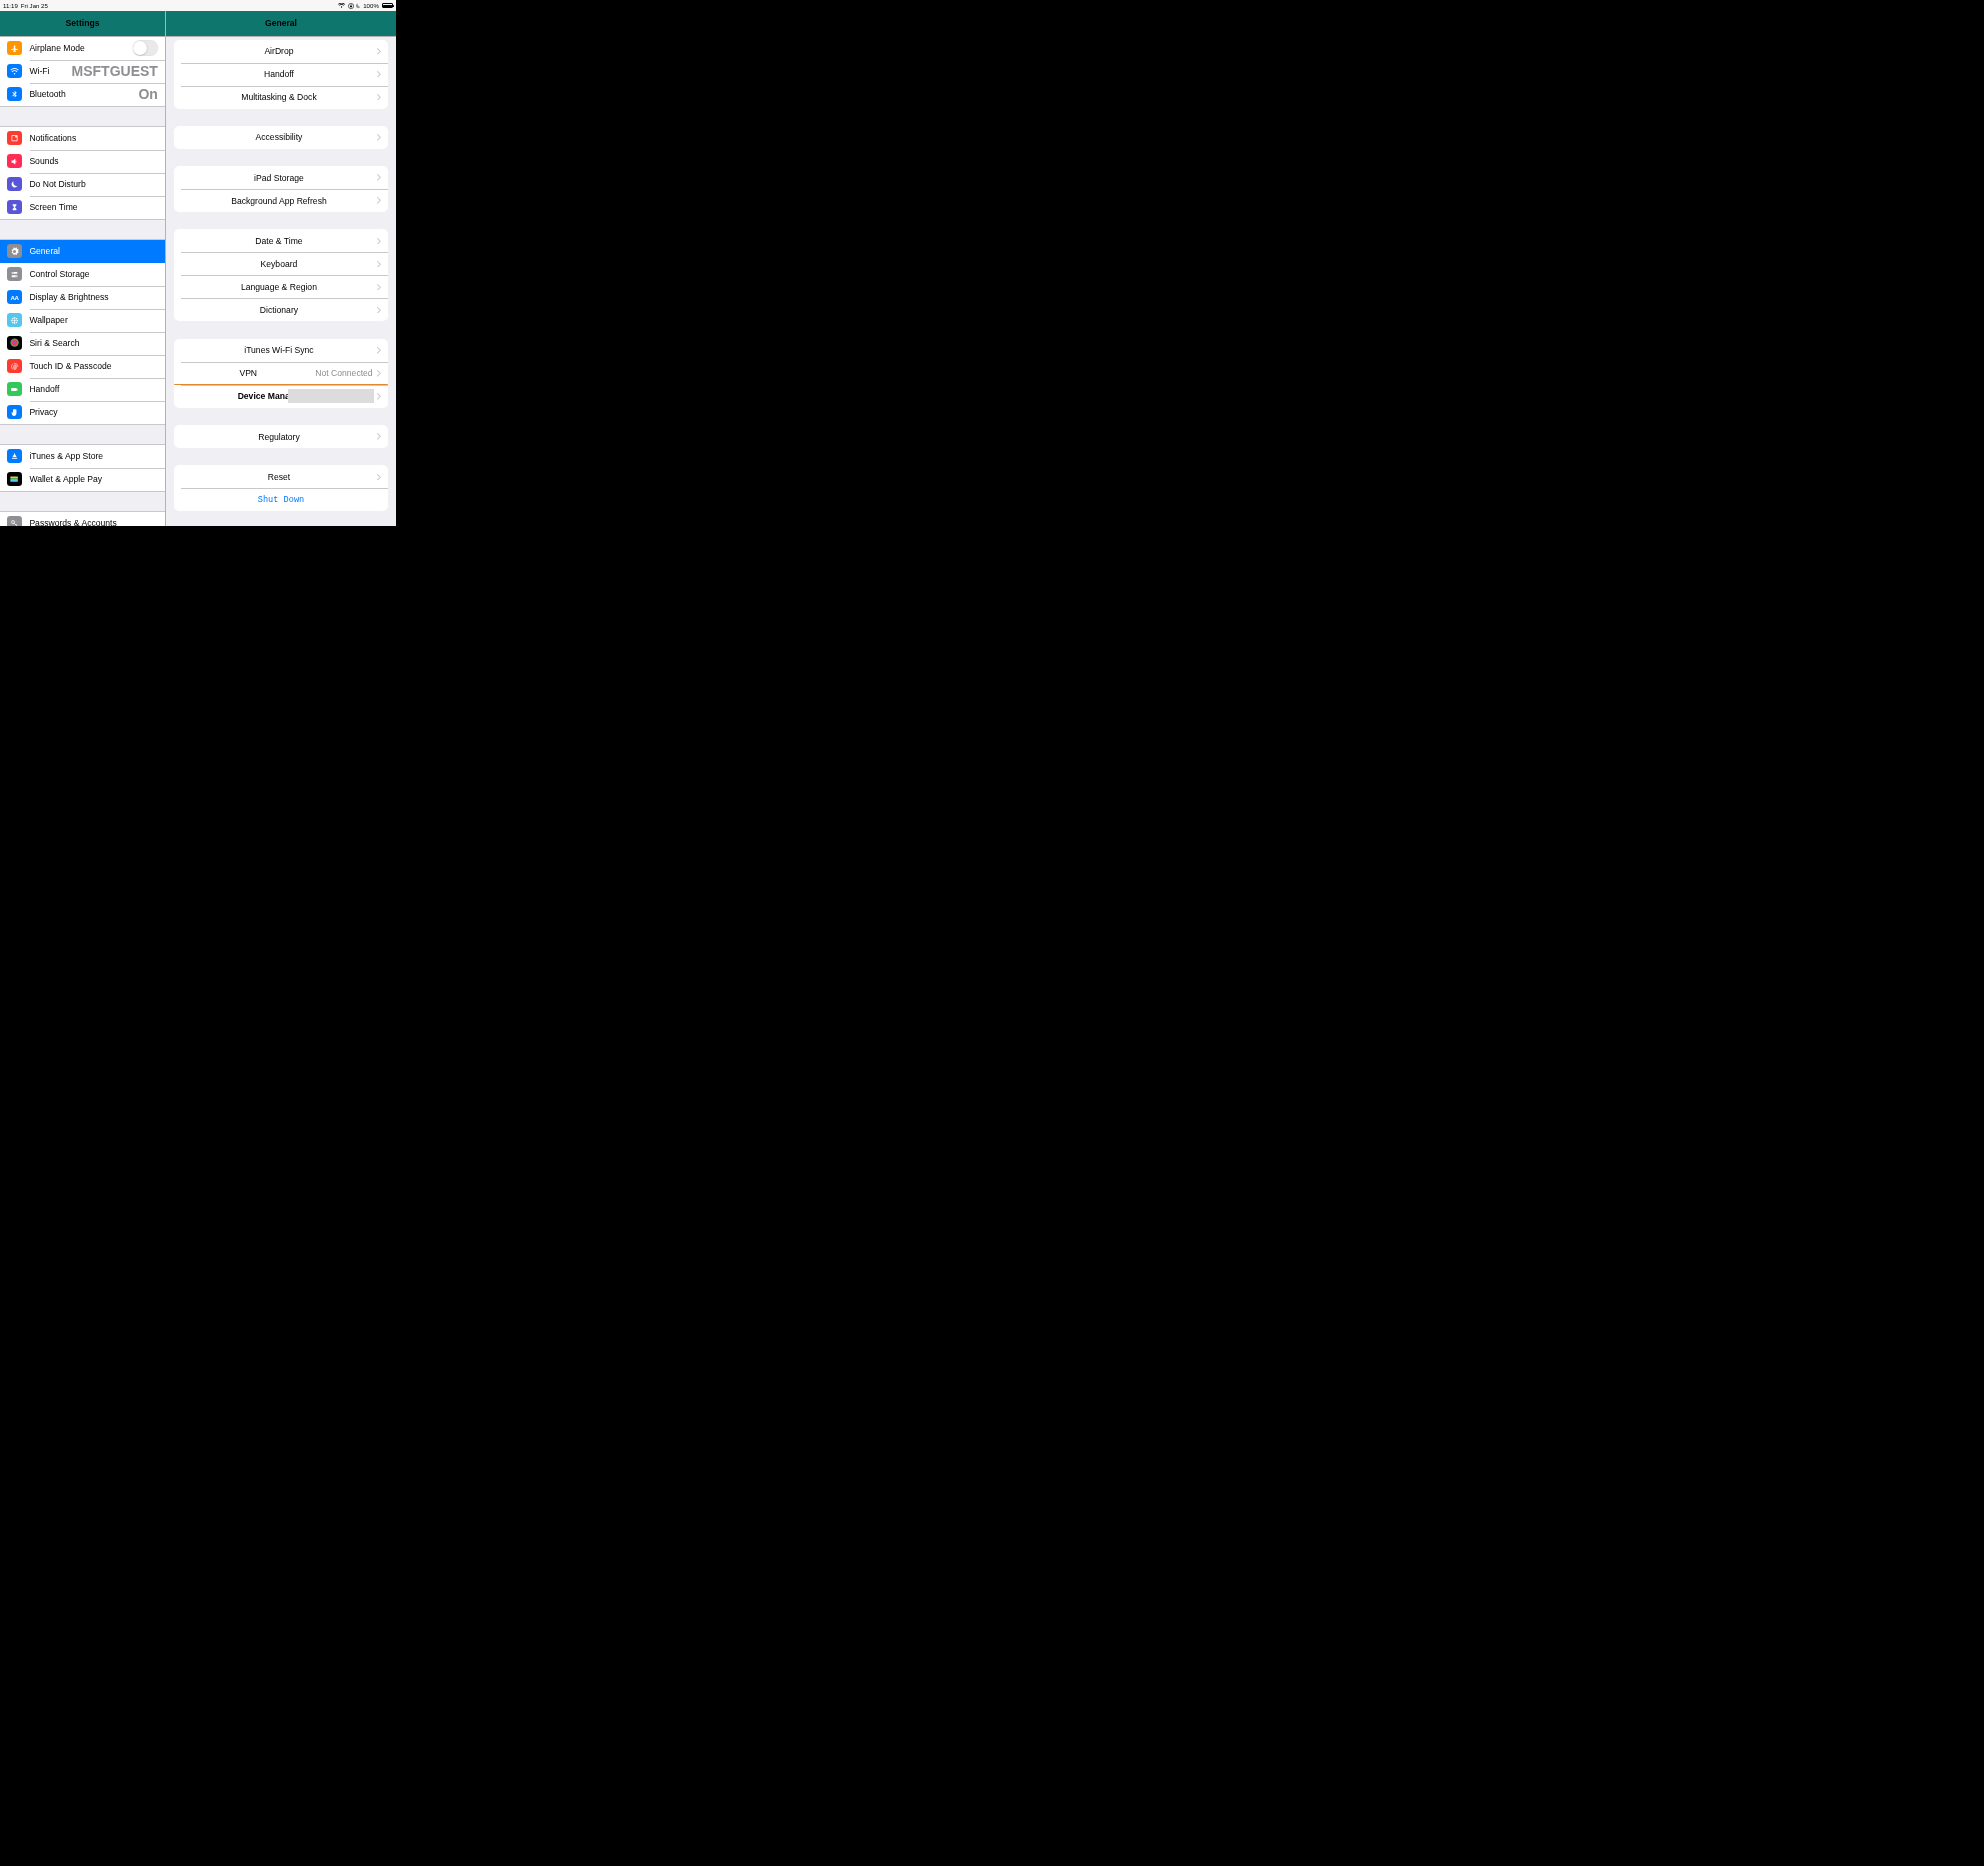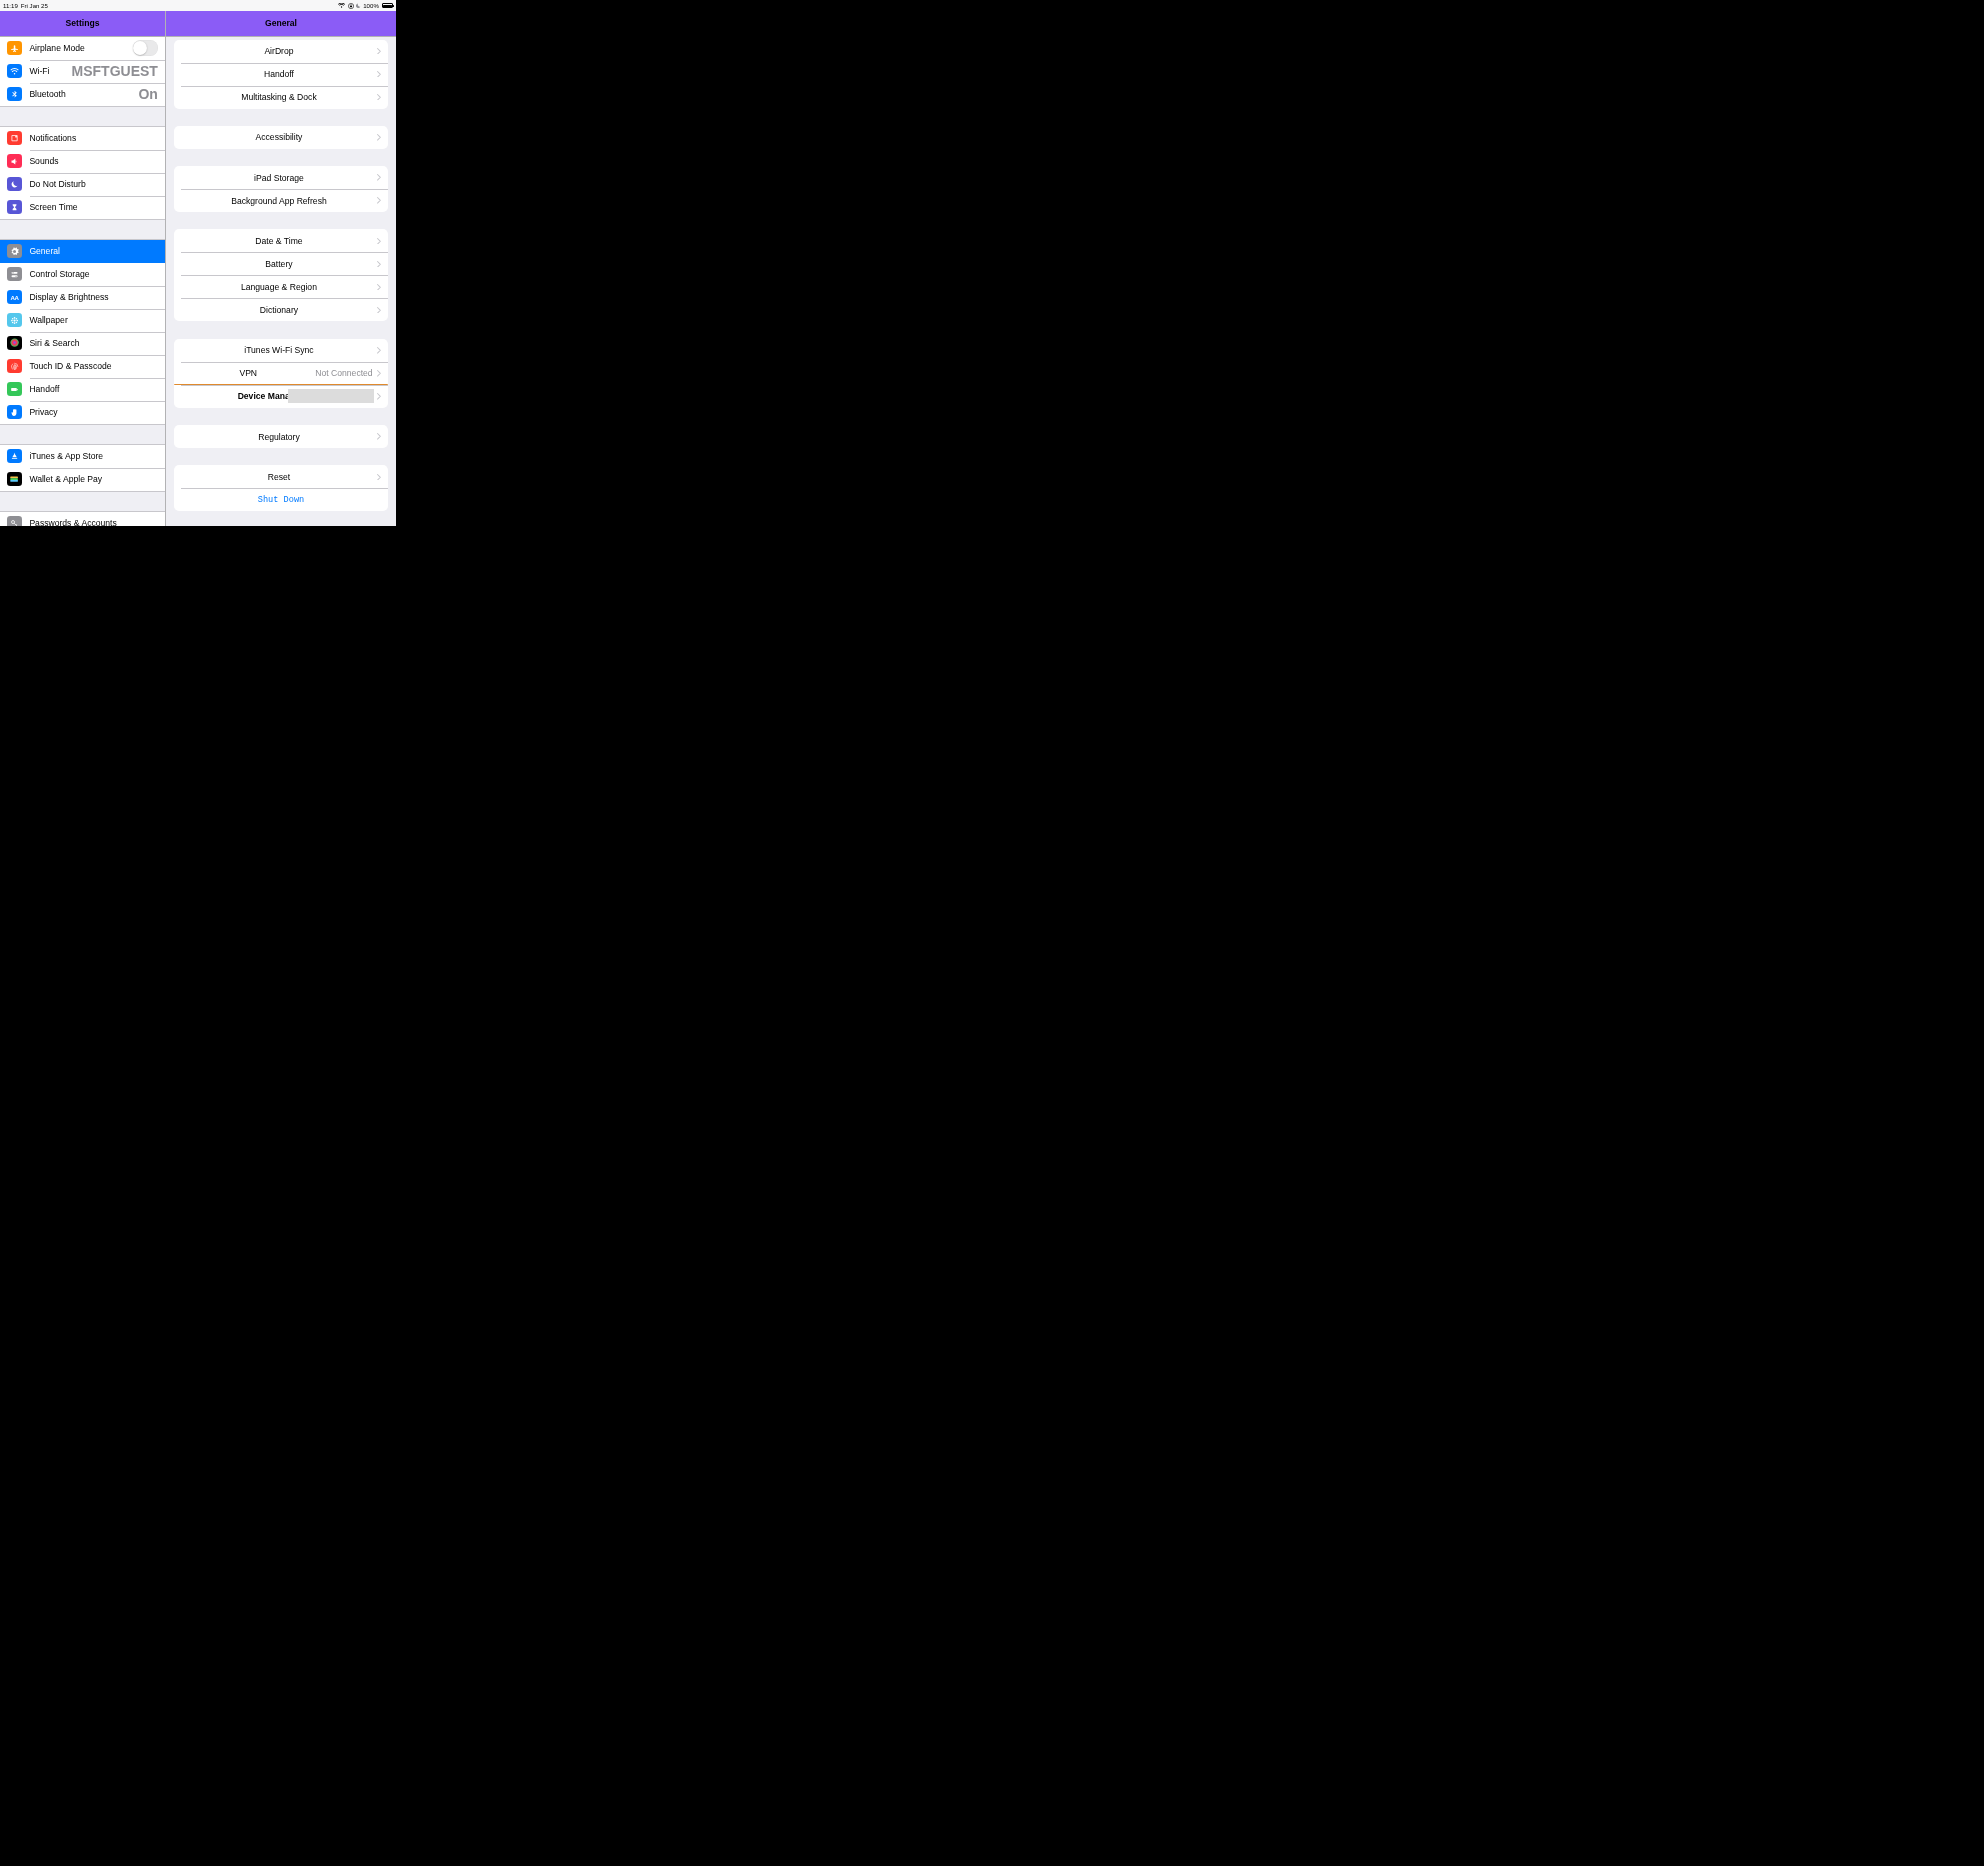--- a/index.html
+++ b/index.html
@@ -45,21 +45,21 @@
   .battery::after {
     content: ""; position: absolute; right: -1.5px; top: 1px; width: 1px; height: 2px;
     background: #000; border-radius: 0 0.5px 0.5px 0;
   }
   .battery .fill { position:absolute; inset:0.5px; background:#000; border-radius:0.5px; }
 
   
   .header-bar {
     height: 25.4px;
     display: flex;
-    background: #8b5cf6;
+    background: #0f766e;
     border-bottom: 0.5px solid #b2b2b4;
   }
   .header-left {
     width: 166px;
     display: flex; align-items: center; justify-content: center;
     font-size: 8.6px; font-weight: 600;
     border-right: 0.5px solid #b2b2b4;
   }
   .header-right {
     flex: 1;
@@ -488,21 +488,21 @@
         <div class="detail-group">
           <div class="detail-row">
             <span class="label">Date &amp; Time</span>
             <span class="chev">
               <svg width="4.1" height="6.6" viewBox="0 0 8 13">
                 <path d="M1 1l5.5 5.5L1 12" fill="none" stroke="#c7c7cc" stroke-width="2" stroke-linecap="round"></path>
               </svg>
             </span>
           </div>
           <div class="detail-row">
-            <span class="label">Battery</span>
+            <span class="label">Keyboard</span>
             <span class="chev">
               <svg width="4.1" height="6.6" viewBox="0 0 8 13">
                 <path d="M1 1l5.5 5.5L1 12" fill="none" stroke="#c7c7cc" stroke-width="2" stroke-linecap="round"></path>
               </svg>
             </span>
           </div>
           <div class="detail-row">
             <span class="label">Language &amp; Region</span>
             <span class="chev">
               <svg width="4.1" height="6.6" viewBox="0 0 8 13">

